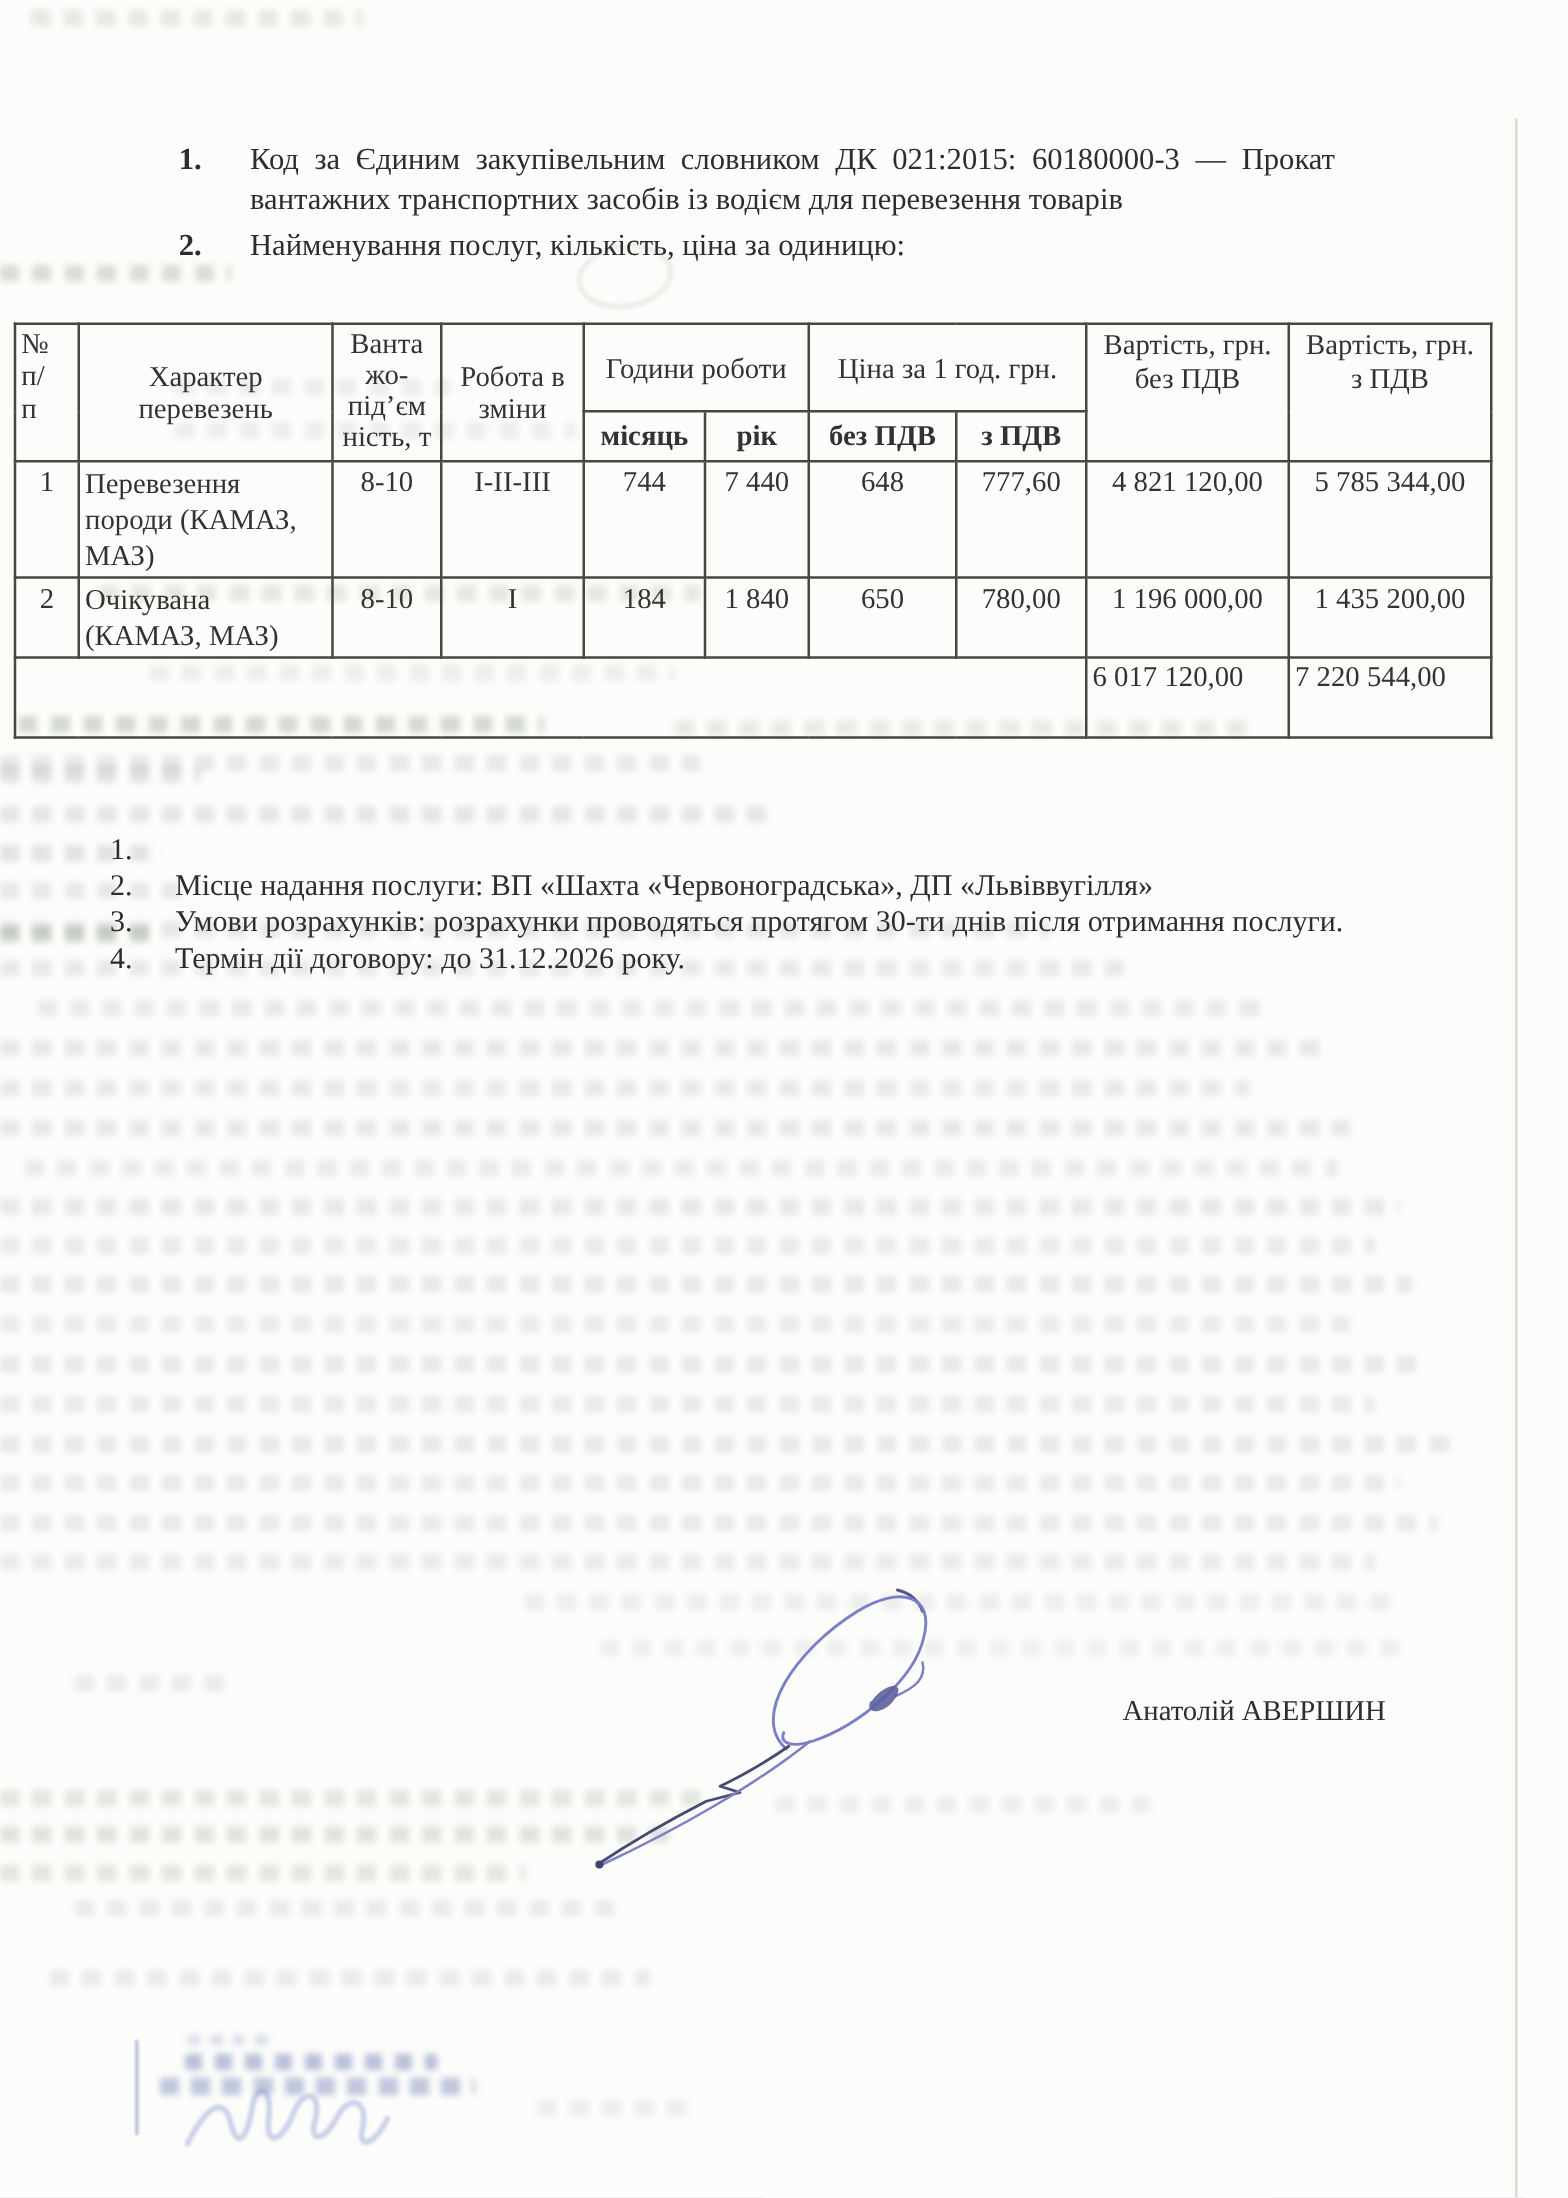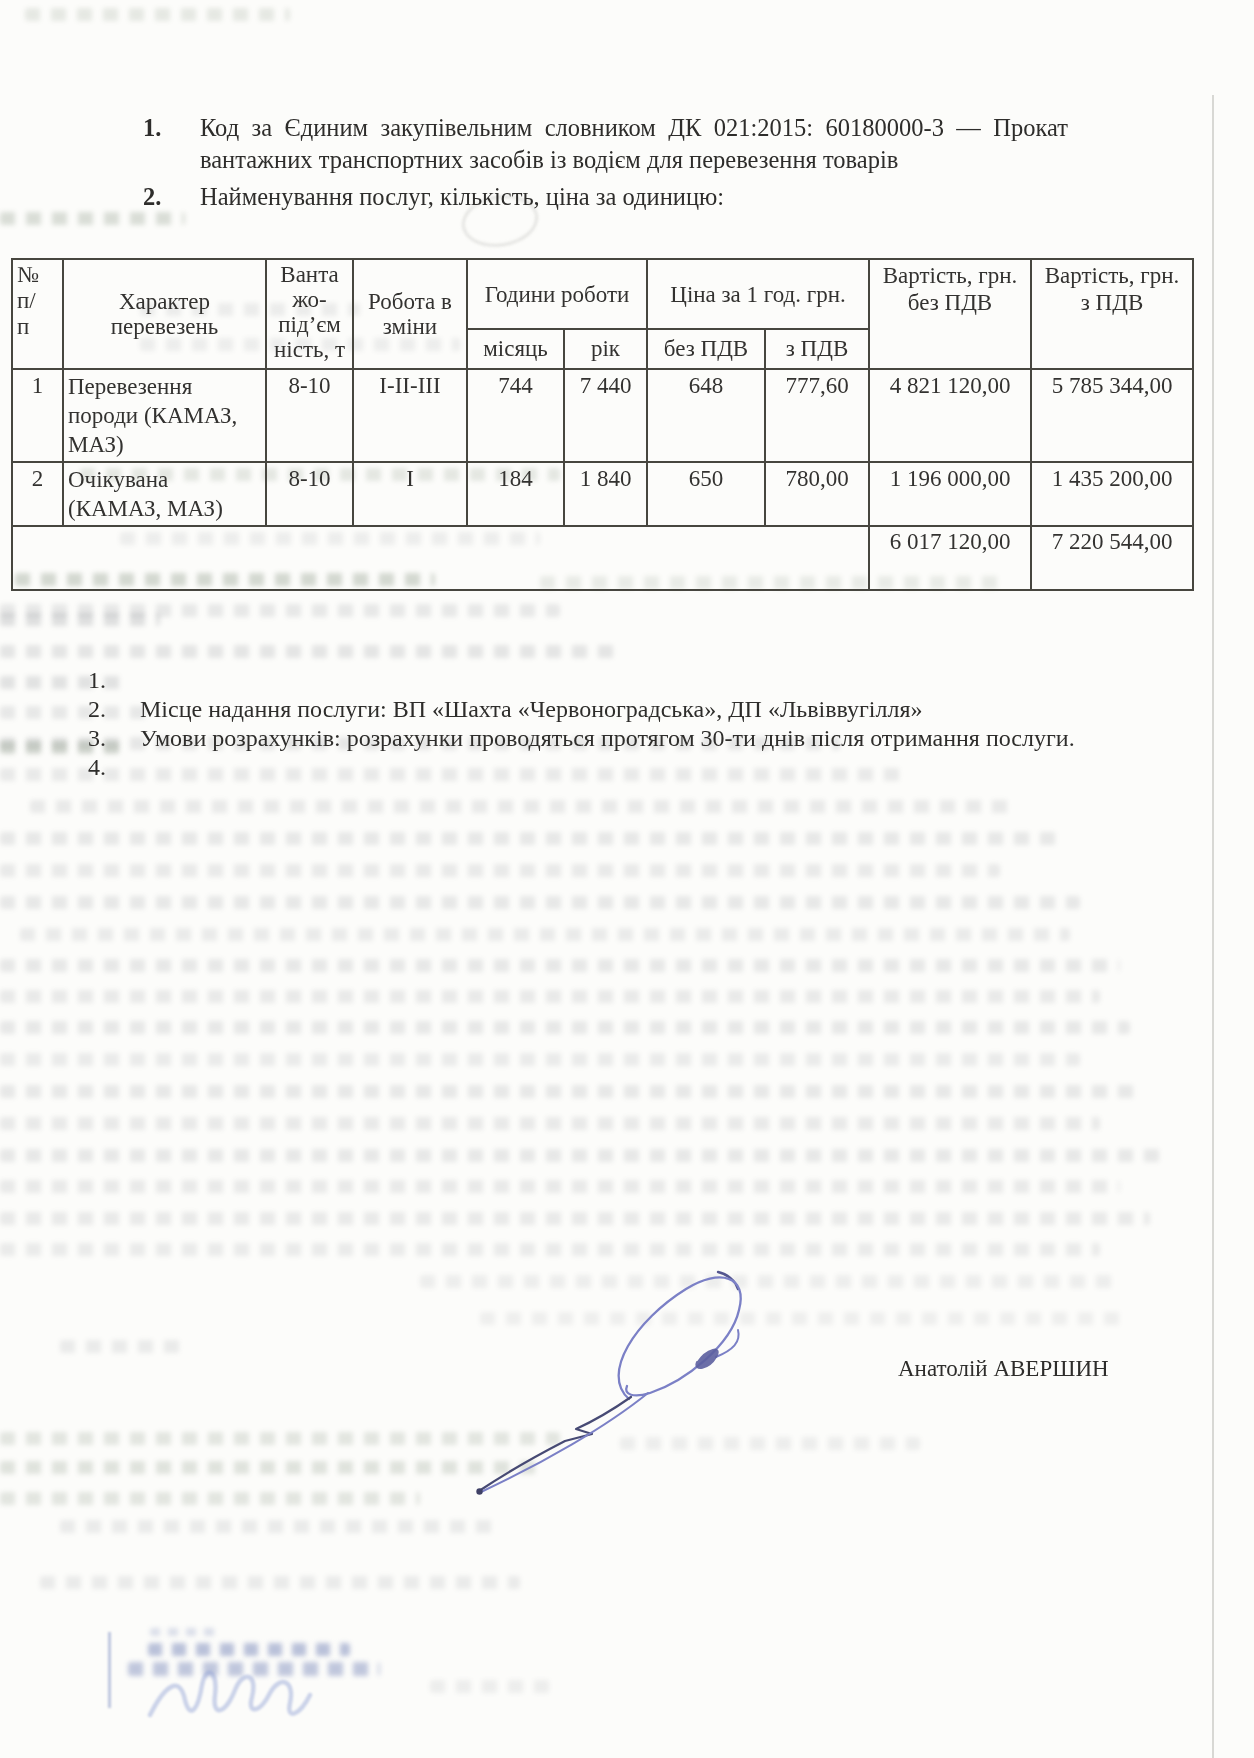--- a/index.html
+++ b/index.html
@@ -19,28 +19,28 @@
   
   .tbl-wrap{position:absolute; left:11px; top:258px; width:1181px;}
   table.services{border-collapse:collapse; table-layout:fixed; width:1181px;
     font-size:23px; color:#333230;}
   table.services td{border:2px solid #47463f; padding:2px 4px; overflow:hidden;}
   .pre{white-space:pre-line;}
   td.hc{text-align:center; vertical-align:middle; line-height:25px;}
   td.h-top{vertical-align:top; padding-top:6px;}
   td.h-num{text-align:left; padding-left:10px; vertical-align:top; padding-top:4px; line-height:26px;}
   tr.h1 td{height:64px;}
-  tr.h2 td{height:34px; text-align:center; vertical-align:middle;}
+  tr.h2 td{height:34px; text-align:center; vertical-align:middle;font-weight:bold;}
   tr.r1 td{height:78px;}
   tr.r2 td{height:56px;}
   tr.rt td{height:58px;}
   td.c{ text-align:center; vertical-align:top; padding-top:7px; line-height:27px;}
   td.l{ text-align:left; vertical-align:top; padding:7px 6px 2px 10px; line-height:29px;}
   td.cost-h{vertical-align:top; padding-top:10px; text-align:center; line-height:27px;}
-  td.tot{ text-align:center; vertical-align:top; padding-top:9px;}
+  td.tot{ text-align:left; vertical-align:top; padding-top:9px;}
   
   .terms{position:absolute; left:88px; top:666px; width:1100px;}
   .terms .item{display:flex; align-items:flex-start;}
   .terms .marker{width:52px; font-size:24px; line-height:29px; flex:0 0 auto;}
   .terms .txt{font-size:24px; line-height:29px;}
   
   .sig-title{position:absolute; left:88px; top:1312px; width:460px;
     font-size:25px; line-height:40px;}
   .sig-name{position:absolute; left:898px; top:1356px; font-size:23px;}
   .sig-svg{position:absolute; left:0; top:0; pointer-events:none;}
@@ -197,20 +197,21 @@
     <div class="item">
       <div class="marker">2.</div>
       <div class="txt">Місце надання послуги: ВП «Шахта «Червоноградська», ДП «Львіввугілля»</div>
     </div>
     <div class="item">
       <div class="marker">3.</div>
       <div class="txt">Умови розрахунків: розрахунки проводяться  протягом 30-ти днів після отримання послуги.</div>
     </div>
     <div class="item">
       <div class="marker">4.</div>
+      <div class="txt">Термін дії договору: до 31.12.2026 року.</div>
     </div>
   </div>
 
   <div class="sig-name">Анатолій АВЕРШИН</div>
 
   <svg class="sig-svg" width="1254" height="1758" viewBox="0 0 1254 1758">
     <g fill="none" stroke-linecap="round" stroke-linejoin="round">
       <path d="M 718 1272 C 727 1274, 735 1280, 738 1289" stroke="#54568f" stroke-width="2.4"></path>
       <path d="M 629 1399 C 600 1374, 636 1320, 686 1289 C 720 1268, 748 1276, 739 1310 C 731 1345, 686 1381, 650 1393 C 634 1398, 623 1395, 627 1386" stroke="#7b80c6" stroke-width="2.3"></path>
       <path d="M 716 1357 C 733 1350, 741 1342, 738 1330" stroke="#7b80c6" stroke-width="2"></path>

